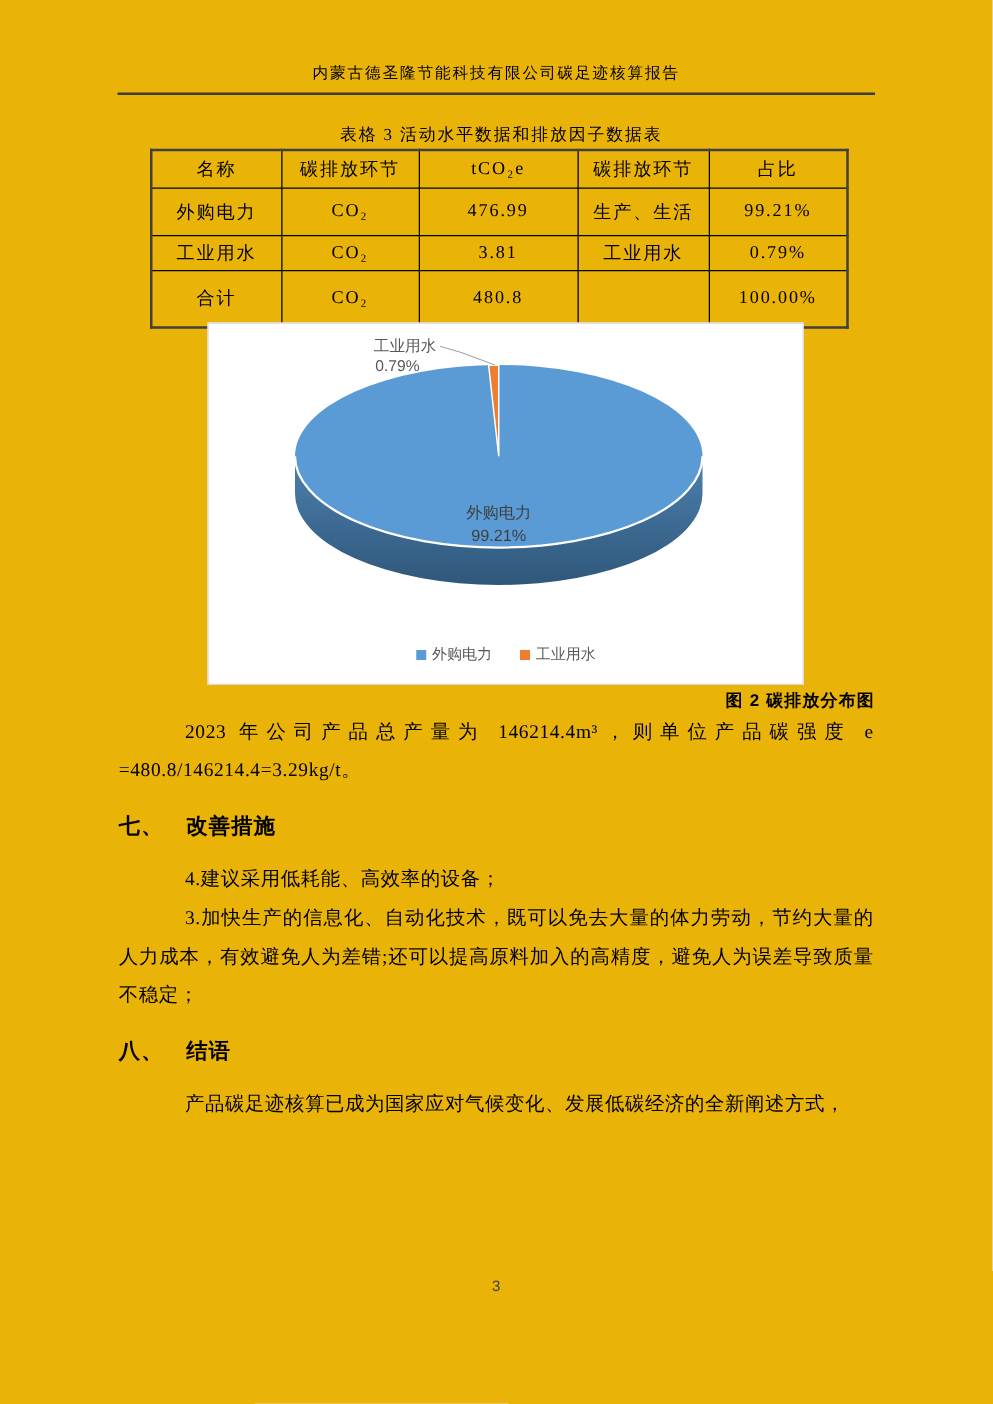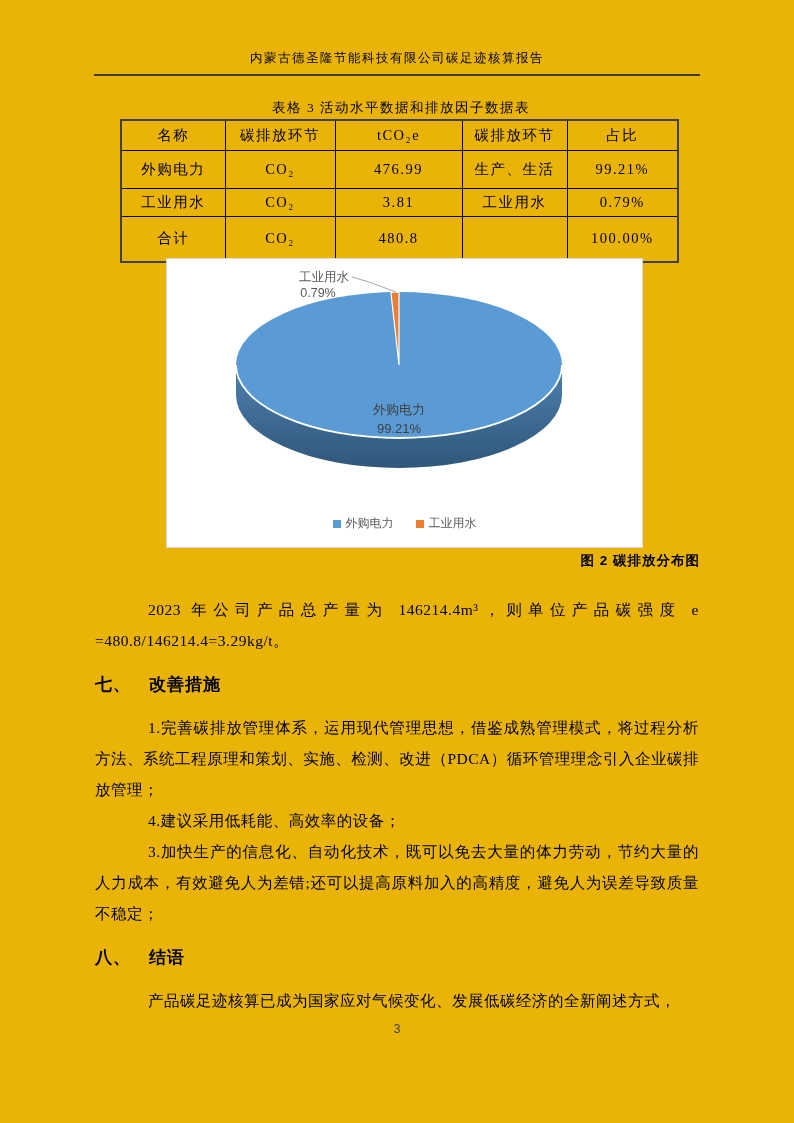--- a/index.html
+++ b/index.html
@@ -45,21 +45,21 @@
   }
   .legend-item { display:flex; align-items:center; gap:5px; }
   .swatch { width:8px; height:8px; display:inline-block; }
   .chart-caption {
     position:absolute; top:552px; left:94px; width:606px; text-align:right;
     font-family:"Liberation Sans","DejaVu Sans",sans-serif;
     font-weight:bold; font-size:13.5px; letter-spacing:1px;
   }
   
   .body-text {
-    position:absolute; top:594px; left:95px; width:604px;
+    position:absolute; top:570px; left:95px; width:604px;
     font-size:15.5px; line-height:31px; letter-spacing:0.5px;
     text-align:justify;
   }
   .body-text p { text-indent:53px; }
   .body-text h2 {
     font-family:Liberation Serif, serif;
     font-size:17px; font-weight:bold; letter-spacing:1px;
     margin:13px 0 12px;
   }
   .pg-footer {
@@ -153,21 +153,20 @@
         <span>工业用水</span>
       </span>
     </div>
   </div>
 
   <div class="chart-caption">图 2 碳排放分布图</div>
 
   <div class="body-text">
     <p>2023 年公司产品总产量为 146214.4m³，则单位产品碳强度 e =480.8/146214.4=3.29kg/t。</p>
     <h2>七、　改善措施</h2>
-    <p>1.完善碳排放管理体系，运用现代管理思想，借鉴成熟管理模式，将过程分析方法、系统工程原理和策划、实施、检测、改进（PDCA）循环管理理念引入企业碳排放管理；</p>
     <p>4.建议采用低耗能、高效率的设备；</p>
     <p>3.加快生产的信息化、自动化技术，既可以免去大量的体力劳动，节约大量的人力成本，有效避免人为差错;还可以提高原料加入的高精度，避免人为误差导致质量不稳定；</p>
     <h2>八、　结语</h2>
     <p>产品碳足迹核算已成为国家应对气候变化、发展低碳经济的全新阐述方式，</p>
   </div>
 
   <div class="pg-footer">3</div>
 
 </div>
 

